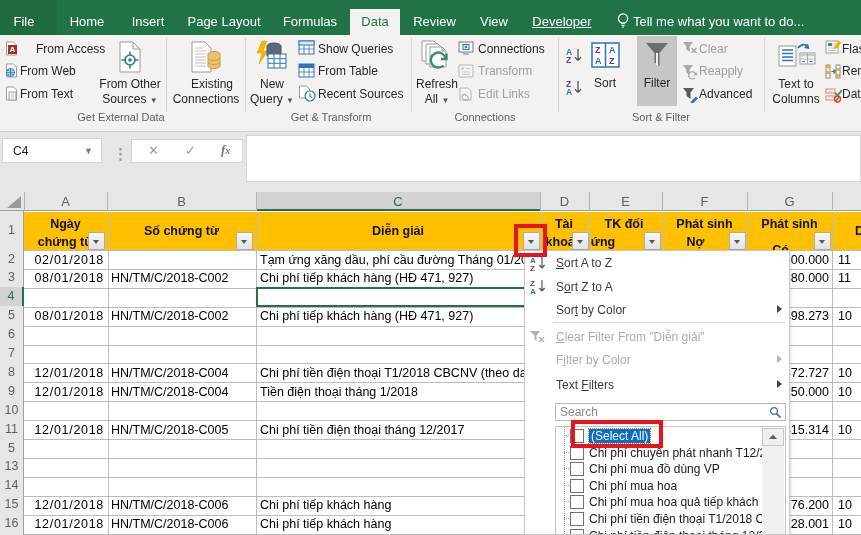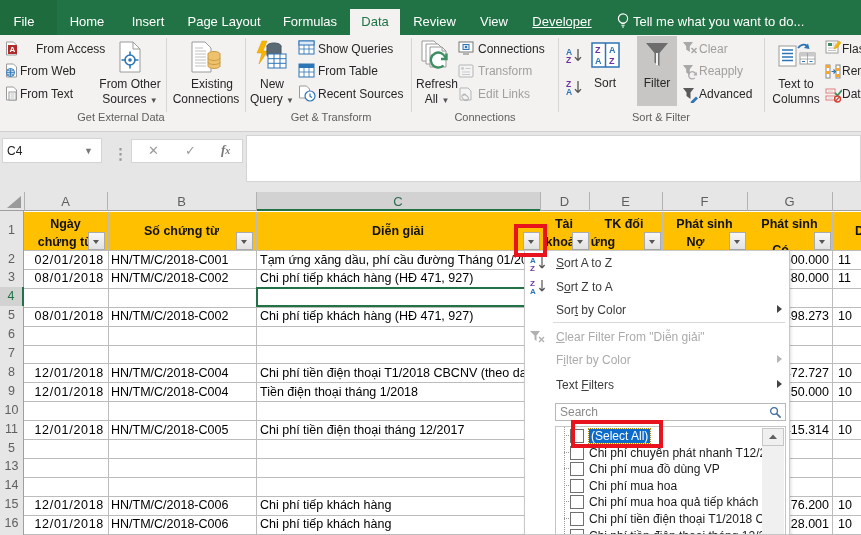--- a/index.html
+++ b/index.html
@@ -13,21 +13,21 @@
 
 #ribbon{position:absolute;left:0;top:35px;width:861px;height:96px;background:#f3f2f1;border-bottom:1px solid #d2d0ce;}
 .rtxt{position:absolute;font-size:12px;color:#262626;white-space:nowrap;}
 .rtxt.dis{color:#a19f9d;}
 .rlbl{position:absolute;font-size:11px;color:#605e5c;white-space:nowrap;text-align:center;}
 .rsep{position:absolute;top:3px;width:1px;height:74px;background:#d8d6d4;}
 .bigtxt{position:absolute;font-size:12px;color:#262626;text-align:center;white-space:nowrap;}
 #filterbtn{position:absolute;left:637px;top:1px;width:40px;height:70px;background:#c8c6c4;}
 
 #fstrip{position:absolute;left:0;top:132px;width:861px;height:60px;background:#e6e6e6;}
-#namebox{position:absolute;left:2px;top:6px;width:100px;height:25px;background:#fff;border:1px solid #d4d4d4;font-size:12px;color:#222;line-height:25px;padding-left:4px;box-sizing:border-box;}
+#namebox{position:absolute;left:2px;top:6px;width:100px;height:25px;background:#fff;border:1px solid #d4d4d4;font-size:12px;color:#222;line-height:25px;padding-left:10px;box-sizing:border-box;}
 #xvfx{position:absolute;left:131px;top:7px;width:112px;height:24px;background:#fff;border:1px solid #d4d4d4;box-sizing:border-box;}
 #fbar{position:absolute;left:246px;top:3px;width:615px;height:47px;background:#fff;border:1px solid #d4d4d4;box-sizing:border-box;}
 
 #sheet{position:absolute;left:0;top:192px;width:861px;height:343px;background:#fff;}
 #colhead{position:absolute;left:0;top:0;width:861px;height:19px;background:#e6e6e6;border-bottom:1px solid #9f9f9f;box-sizing:border-box;}
 .cl{position:absolute;top:0;height:18px;line-height:19px;text-align:center;font-size:13px;color:#5f5f5f;}
 .cs{position:absolute;top:0;width:1px;height:19px;background:#b2b2b2;}
 #gutter{position:absolute;left:0;top:19px;width:24px;height:324px;background:#e6e6e6;border-right:1px solid #9f9f9f;box-sizing:border-box;}
 .rn{position:absolute;left:0;width:23px;text-align:center;font-size:12.5px;color:#5f5f5f;}
 .vline{position:absolute;width:1px;background:#bcbcbc;}
@@ -354,21 +354,20 @@
     <div class="hc" style="left:855px;top:32px;width:30px;text-align:left;">D</div>
     <div class="fbtn" style="left:88px;top:40px;"></div>
     <div class="fbtn" style="left:236px;top:40px;"></div>
     <div class="fbtn" style="left:523px;top:40px;"></div>
     <div class="fbtn" style="left:572px;top:40px;"></div>
     <div class="fbtn" style="left:644px;top:40px;"></div>
     <div class="fbtn" style="left:729px;top:40px;"></div>
     <div class="fbtn" style="left:814px;top:40px;"></div>
 
     <div class="cell date" style="left:24px;top:58.5px;width:80px;text-align:right;">02/01/2018</div>
-    <div class="cell" style="left:111px;top:58.5px;">HN/TM/C/2018-C001</div>
     <div class="cell" style="left:260px;top:58.5px;">Tạm ứng xăng dầu, phí cầu đường Tháng 01/2018</div>
     <div class="cell" style="left:747px;top:58.5px;width:82px;text-align:right;">500.000</div>
     <div class="cell" style="left:838px;top:58.5px;">11</div>
     <div class="cell date" style="left:24px;top:77.4px;width:80px;text-align:right;">08/01/2018</div>
     <div class="cell" style="left:111px;top:77.4px;">HN/TM/C/2018-C002</div>
     <div class="cell" style="left:260px;top:77.4px;">Chi phí tiếp khách hàng (HĐ 471, 927)</div>
     <div class="cell" style="left:747px;top:77.4px;width:82px;text-align:right;">1.380.000</div>
     <div class="cell" style="left:838px;top:77.4px;">11</div>
     <div class="cell date" style="left:24px;top:115.2px;width:80px;text-align:right;">08/01/2018</div>
     <div class="cell" style="left:111px;top:115.2px;">HN/TM/C/2018-C002</div>

